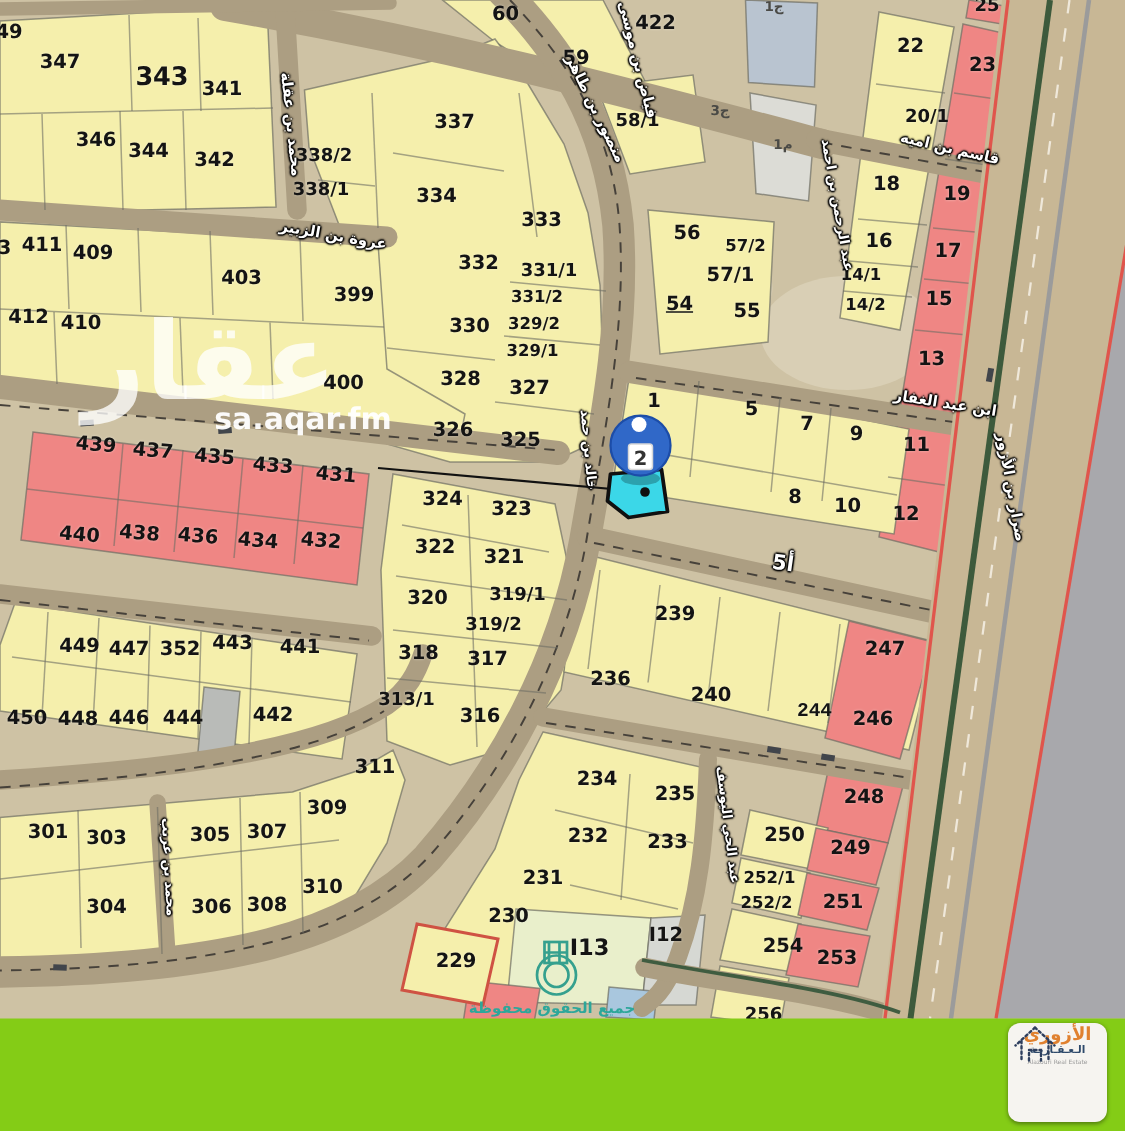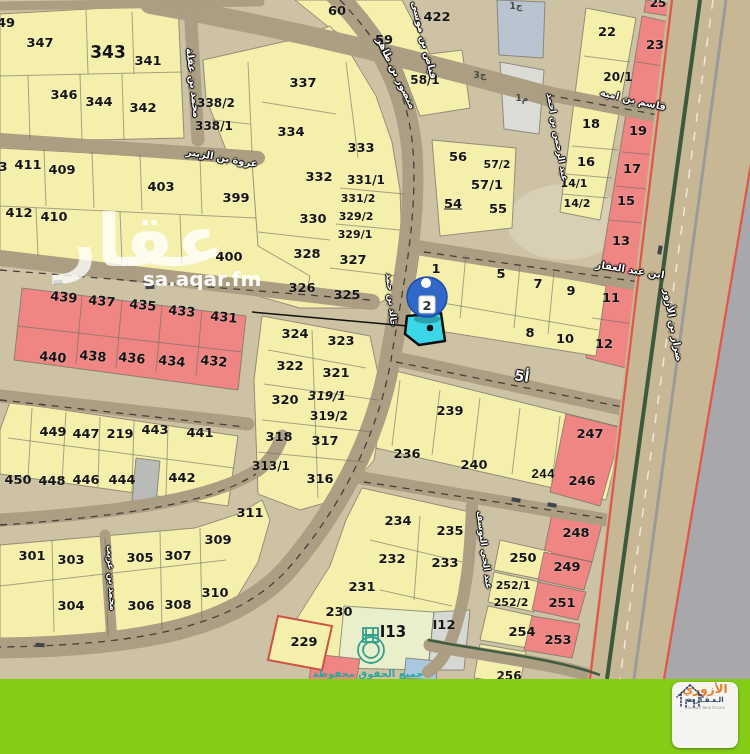--- a/index.html
+++ b/index.html
@@ -240,34 +240,34 @@
       <div class="lbl" style="left: 143px; top: 305px; font-size: 13px; transform: translate(-50%, -50%) rotate(5deg);">435</div>
       <div class="lbl" style="left: 182px; top: 311px; font-size: 13px; transform: translate(-50%, -50%) rotate(5deg);">433</div>
       <div class="lbl" style="left: 224px; top: 317px; font-size: 13px; transform: translate(-50%, -50%) rotate(5deg);">431</div>
       <div class="lbl" style="left: 53px; top: 357px; font-size: 13px; transform: translate(-50%, -50%) rotate(5deg);">440</div>
       <div class="lbl" style="left: 93px; top: 356px; font-size: 13px; transform: translate(-50%, -50%) rotate(5deg);">438</div>
       <div class="lbl" style="left: 132px; top: 358px; font-size: 13px; transform: translate(-50%, -50%) rotate(5deg);">436</div>
       <div class="lbl" style="left: 172px; top: 361px; font-size: 13px; transform: translate(-50%, -50%) rotate(5deg);">434</div>
       <div class="lbl" style="left: 214px; top: 361px; font-size: 13px; transform: translate(-50%, -50%) rotate(5deg);">432</div>
       <div class="lbl" style="left: 53px; top: 431px; font-size: 13px;">449</div>
       <div class="lbl" style="left: 86px; top: 433px; font-size: 13px;">447</div>
-      <div class="lbl" style="left: 120px; top: 433px; font-size: 13px;">219</div>
+      <div class="lbl" style="left: 120px; top: 433px; font-size: 13px;">352</div>
       <div class="lbl" style="left: 155px; top: 429px; font-size: 13px;">443</div>
       <div class="lbl" style="left: 200px; top: 432px; font-size: 13px;">441</div>
       <div class="lbl" style="left: 18px; top: 479px; font-size: 13px;">450</div>
       <div class="lbl" style="left: 52px; top: 480px; font-size: 13px;">448</div>
       <div class="lbl" style="left: 86px; top: 479px; font-size: 13px;">446</div>
       <div class="lbl" style="left: 122px; top: 479px; font-size: 13px;">444</div>
       <div class="lbl" style="left: 182px; top: 477px; font-size: 13px;">442</div>
       <div class="lbl" style="left: 295px; top: 333px; font-size: 13px;">324</div>
       <div class="lbl" style="left: 341px; top: 340px; font-size: 13px;">323</div>
       <div class="lbl" style="left: 290px; top: 365px; font-size: 13px;">322</div>
       <div class="lbl" style="left: 336px; top: 372px; font-size: 13px;">321</div>
       <div class="lbl" style="left: 285px; top: 399px; font-size: 13px;">320</div>
-      <div class="lbl" style="left: 327px; top: 396px; font-size: 12px; font-style: italic;">319/1</div>
+      <div class="lbl" style="left: 345px; top: 396px; font-size: 12px;">319/1</div>
       <div class="lbl" style="left: 329px; top: 416px; font-size: 12px;">319/2</div>
       <div class="lbl" style="left: 279px; top: 436px; font-size: 13px;">318</div>
       <div class="lbl" style="left: 325px; top: 440px; font-size: 13px;">317</div>
       <div class="lbl" style="left: 271px; top: 466px; font-size: 12px;">313/1</div>
       <div class="lbl" style="left: 320px; top: 478px; font-size: 13px;">316</div>
       <div class="lbl" style="left: 250px; top: 512px; font-size: 13px;">311</div>
       <div class="lbl" style="left: 218px; top: 539px; font-size: 13px;">309</div>
       <div class="lbl" style="left: 178px; top: 555px; font-size: 13px;">307</div>
       <div class="lbl" style="left: 140px; top: 557px; font-size: 13px;">305</div>
       <div class="lbl" style="left: 71px; top: 559px; font-size: 13px;">303</div>

